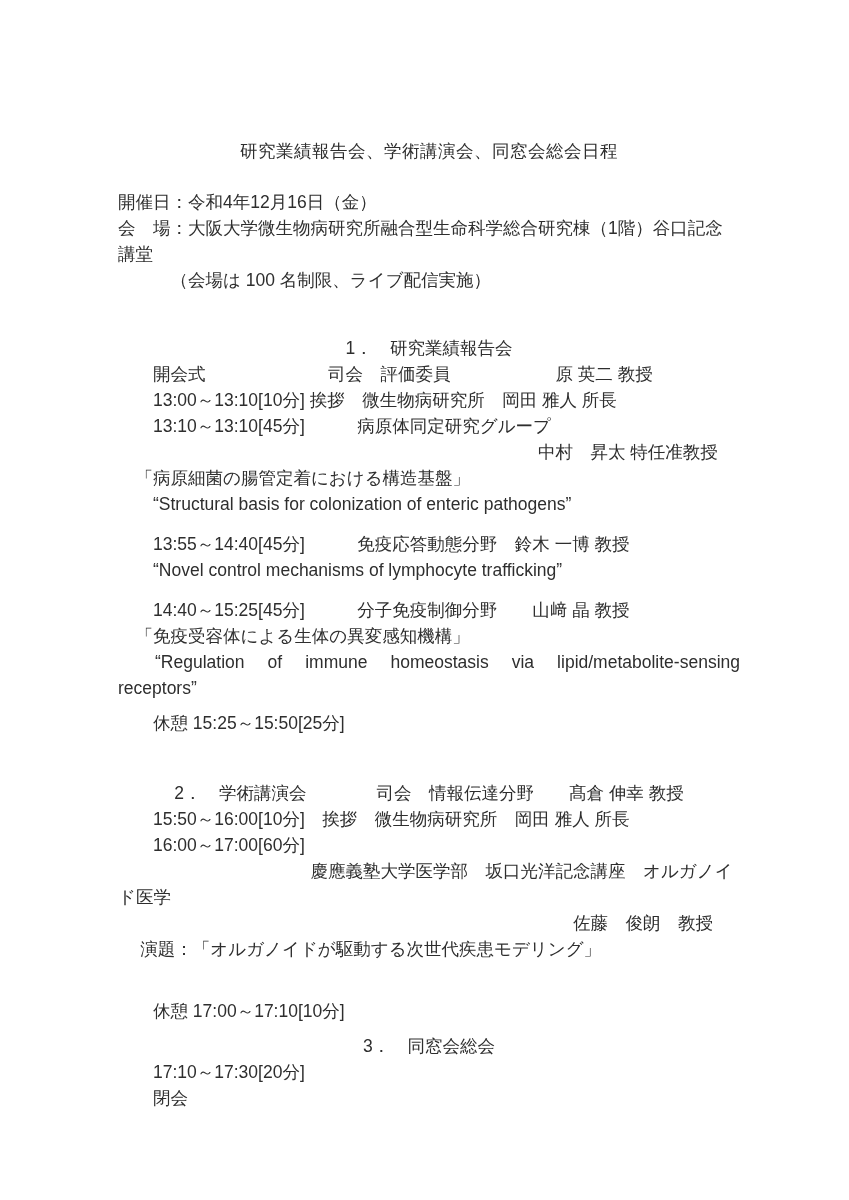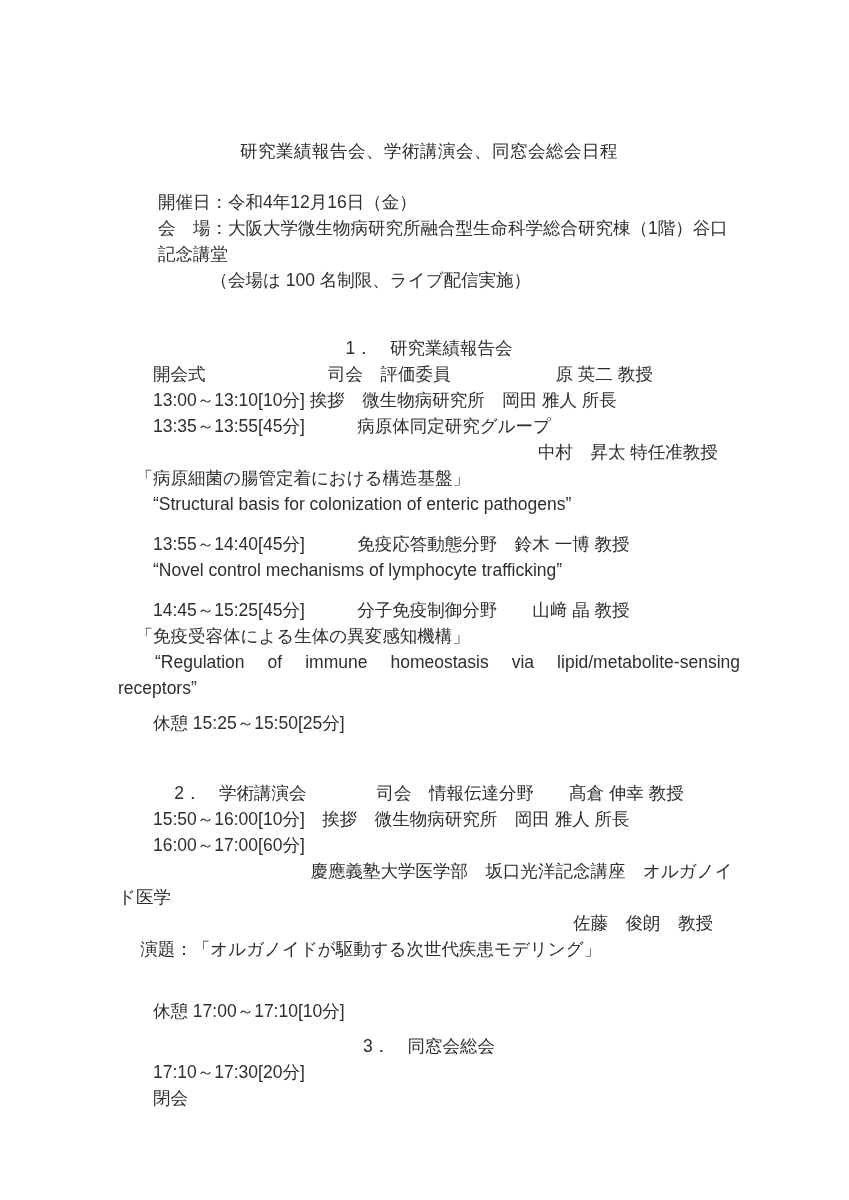--- a/index.html
+++ b/index.html
@@ -17,21 +17,21 @@
   .body { padding:138px 109px 0 118px; }
   .title {
     margin:0;
     font-size:17.5px;
     font-weight:normal;
     text-align:center;
     line-height:27px;
     white-space:pre-wrap;
     letter-spacing:0.5px;
   }
-  .info { margin-top:24px;margin-left:40px; }
+  .info { margin-top:24px; }
   .line {
     white-space:pre-wrap;
     line-height:26px;
     min-height:26px;
   }
   .heading { font-weight:normal;text-align:center; }
   .g14 { margin-top:14px; }
   .g16 { margin-top:9px; }
   .g26 { margin-top:44px; }
   .g36 { margin-top:36px; }
@@ -54,27 +54,27 @@
     <div class="info">
       <div class="line">開催日：令和4年12月16日（金）</div>
       <div class="line">会　場：大阪大学微生物病研究所融合型生命科学総合研究棟（1階）谷口記念講堂</div>
       <div class="line">　　　（会場は 100 名制限、ライブ配信実施）</div>
     </div>
 
     <section>
       <div class="line heading g42">1．　研究業績報告会</div>
       <div class="line">　　開会式　　　　　　　司会　評価委員　　　　　　原 英二 教授</div>
       <div class="line">　　13:00～13:10[10分] 挨拶　微生物病研究所　岡田 雅人 所長</div>
-      <div class="line">　　13:35～13:55[45分]　　　病原体同定研究グループ</div>
+      <div class="line">　　13:10～13:10[45分]　　　病原体同定研究グループ</div>
       <div class="line">　　　　　　　　　　　　　　　　　　　　　　　　中村　昇太 特任准教授</div>
       <div class="line">　「病原細菌の腸管定着における構造基盤」</div>
       <div class="line">　　“Structural basis for colonization of enteric pathogens”</div>
       <div class="line g14">　　13:55～14:40[45分]　　　免疫応答動態分野　鈴木 一博 教授</div>
       <div class="line">　　“Novel control mechanisms of lymphocyte trafficking”</div>
-      <div class="line g14">　　14:45～15:25[45分]　　　分子免疫制御分野　　山﨑 晶 教授</div>
+      <div class="line g14">　　14:40～15:25[45分]　　　分子免疫制御分野　　山﨑 晶 教授</div>
       <div class="line">　「免疫受容体による生体の異変感知機構」</div>
       <div class="line justified">“Regulation of immune homeostasis via lipid/metabolite-sensing</div>
       <div class="line">receptors”</div>
       <div class="line g16">　　休憩 15:25～15:50[25分]</div>
     </section>
 
     <section>
       <div class="line heading g26">2．　学術講演会　　　　司会　情報伝達分野　　髙倉 伸幸 教授</div>
       <div class="line">　　15:50～16:00[10分]　挨拶　微生物病研究所　岡田 雅人 所長</div>
       <div class="line">　　16:00～17:00[60分]</div>

